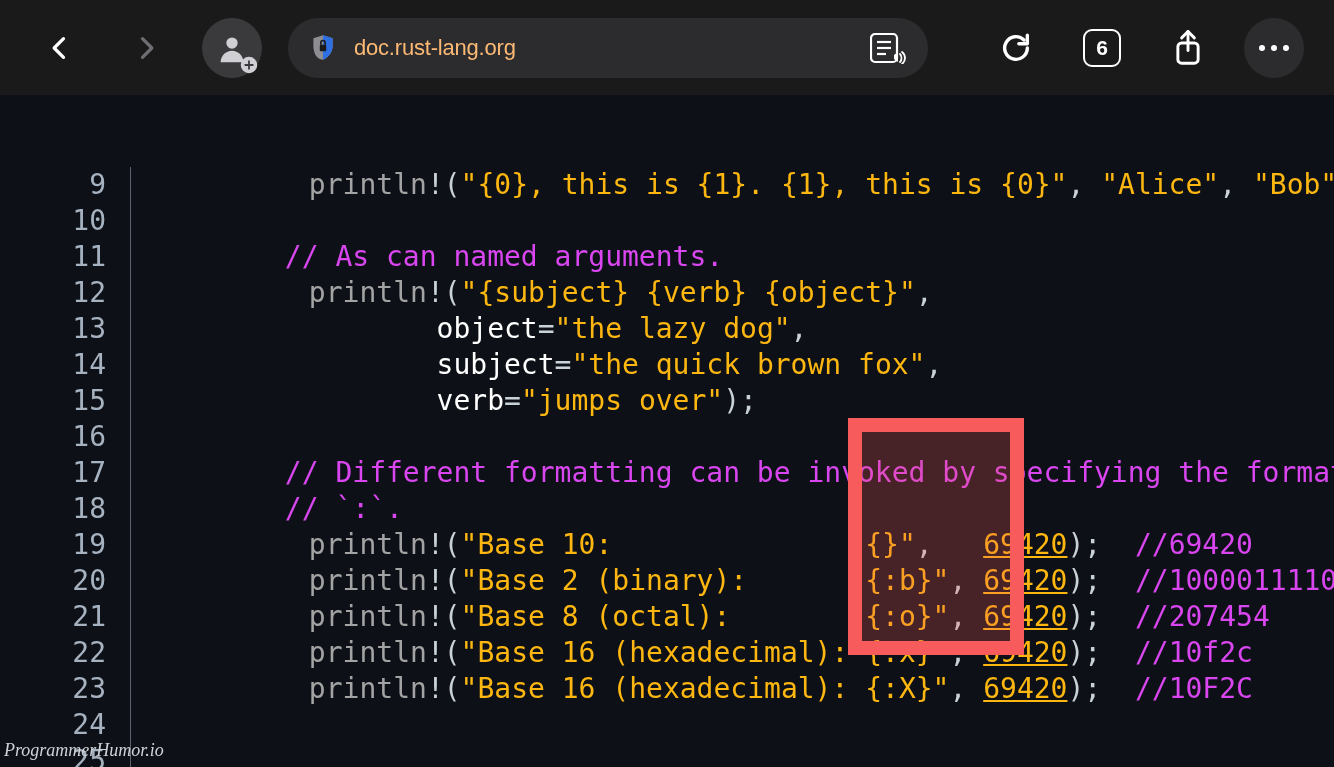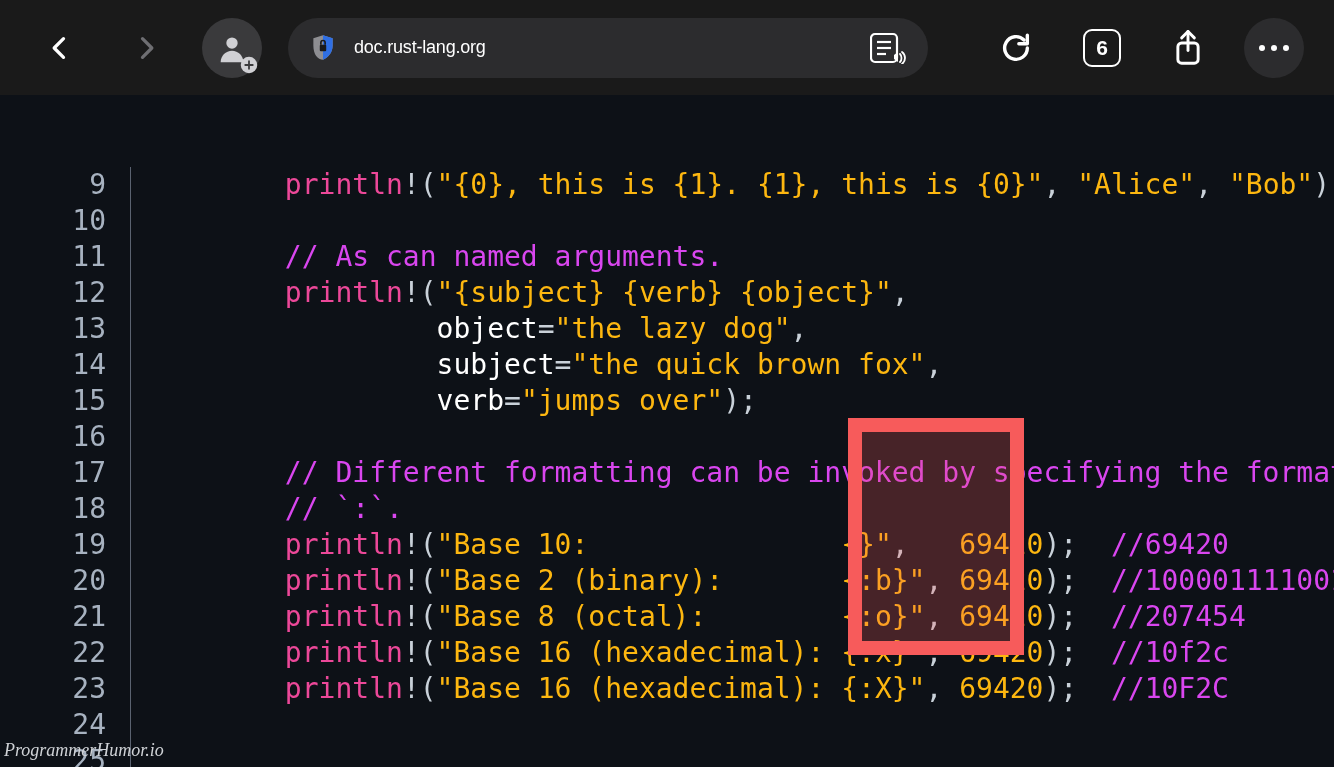--- a/index.html
+++ b/index.html
@@ -3,37 +3,37 @@
 <meta charset="utf-8">
 <style>
   * { margin:0; padding:0; box-sizing:border-box; }
   html,body { width:1334px; height:767px; background:#0d1117; font-family:-apple-system,"SF Pro",Helvetica,Arial,sans-serif; overflow:hidden; }
   
   .toolbar { width:1334px; height:95px; background:#1a1a1a; display:flex; align-items:center; padding:0 30px; gap:26px; }
   .tbtn { width:60px; height:60px; display:flex; align-items:center; justify-content:center; border-radius:30px; }
   .tbtn svg { display:block; }
   .profile { background:#3a3a3c; border-radius:30px; position:relative; }
   .urlbar { flex:0 0 640px; height:60px; background:#2c2c2e; border-radius:30px; display:flex; align-items:center; padding:0 22px; gap:18px; }
-  .urltext { color:#ffffff; font-size:18px; font-weight:400; letter-spacing:-0.2px; }
+  .urltext { color:#fdba74; font-size:22px; font-weight:400; letter-spacing:-0.2px; }
   .urlspacer { flex:1; }
   .menutbtn { background:#2c2c2e; }
   .tabcount { border:2.5px solid #fff; border-radius:9px; width:38px; height:38px; display:flex; align-items:center; justify-content:center; color:#fff; font-size:21px; font-weight:600; }
   
   .code { width:1334px; background:#0d1117; font-family:"SF Mono",Menlo,Consolas,monospace; font-size:28px; line-height:36px; white-space:pre; position:relative; }
   .line { display:flex; }
   .gutter { width:130px; text-align:right; padding-right:24px; color:#a7b2c0; background:#0d1117; flex-shrink:0; }
   .gutterborder { width:10px; border-left:1px solid #5a6270; flex-shrink:0; }
   .src { flex:1; overflow:hidden; padding-left:10px; }
   
-  .fn  { color:#ec4899; }   
+  .fn  { color:#a3a3a3;margin-left:24px; }   
   .mac { color:#c9d1d9; }   
   .pun { color:#c9d1d9; }
   .str { color:#fdb710; }   
   .cmt { color:#d946ef; }
-  .num { color:#fdb710; }
+  .num { color:#fdb710;text-decoration:underline; }
   .name{ color:#ffffff; }
   
   .hl { position:absolute; border:14px solid #f75b5b; background:rgba(247,91,91,0.25); pointer-events:none; }
   .watermark { position:absolute; bottom:6px; left:4px; color:#cfd2d6; font-style:italic; font-family:Georgia,serif; font-size:18px; }
 </style>
 </head>
 <body>
 
 <div class="toolbar">
   <div class="tbtn">

